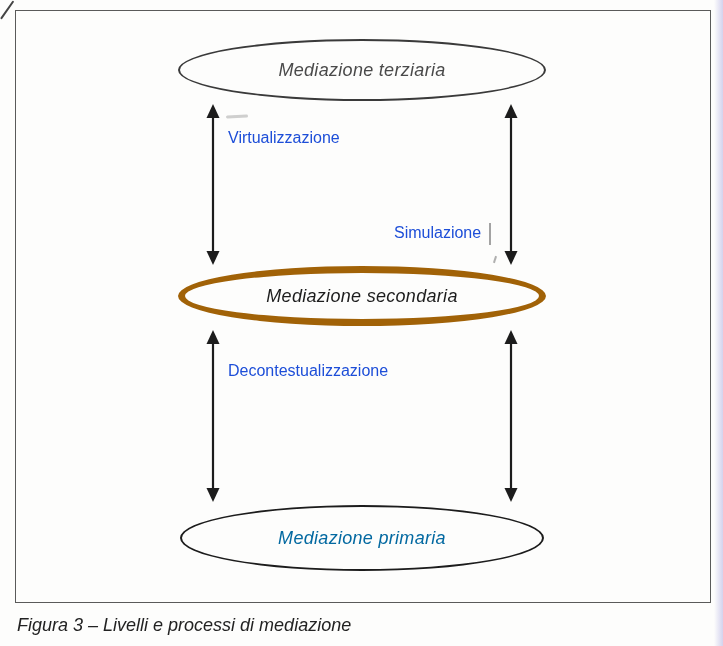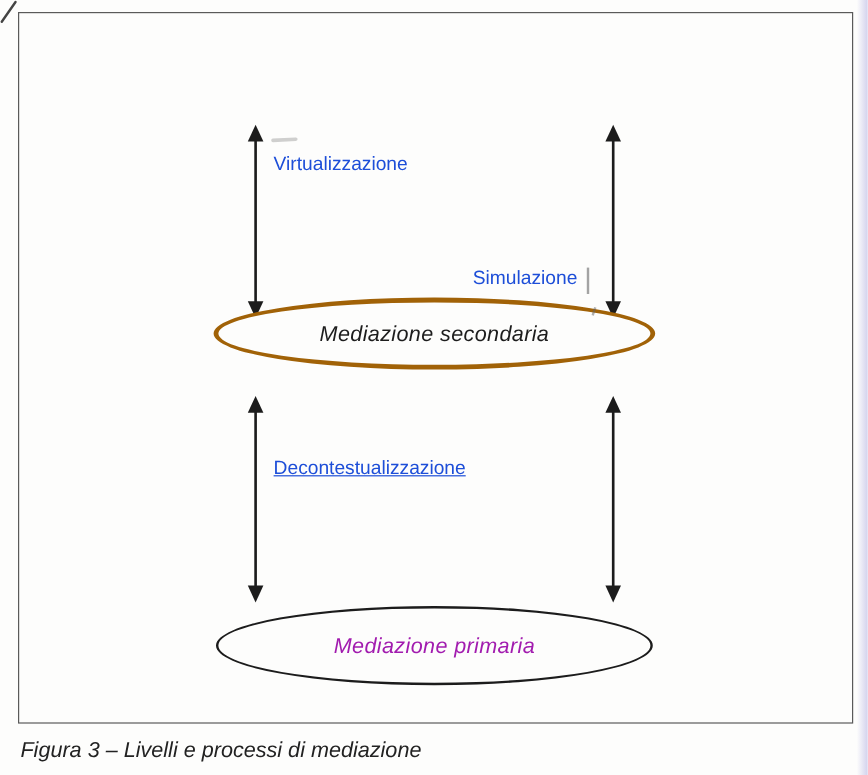--- a/index.html
+++ b/index.html
@@ -44,35 +44,35 @@
   .ellipse-tertiary {
     left: 178px;
     top: 39px;
     width: 368px;
     height: 62px;
     border: 2px solid #3a3a3a;
     color: #4a4a4a;
   }
   .ellipse-secondary {
     left: 178px;
-    top: 248px;
+    top: 266px;
     width: 368px;
     height: 60px;
-    border: 4px solid #a16207;
+    border: 7px solid #a16207;
     color: #1d1d1d;
     font-weight: 500;
     text-align: center;
   }
   .ellipse-primary {
     left: 180px;
     top: 505px;
     width: 364px;
     height: 66px;
     border: 2px solid #1c1c1c;
-    color: #a21caf;
+    color: #0369a1;
   }
   .arrows-svg {
     position: absolute;
     left: 0;
     top: 0;
     pointer-events: none;
   }
   .arrows-svg line {
     stroke: #1c1c1c;
     stroke-width: 2.2;
@@ -82,21 +82,21 @@
     stroke: none;
   }
   .process-label {
     position: absolute;
     font-size: 16px;
     color: #1d4ed8;
     white-space: nowrap;
   }
   .lbl-virtualization   { left: 228px; top: 129px; }
   .lbl-simulation       { left: 394px; top: 224px; }
-  .lbl-decontext        { left: 228px; top: 382px; text-decoration: underline; }
+  .lbl-decontext        { left: 228px; top: 362px; }
   .lbl-conceptual       { left: 347px; top: 471px; }
   .caption {
     position: absolute;
     left: 17px;
     top: 615px;
     font-size: 18px;
     font-style: italic;
     color: #222;
     white-space: nowrap;
   }
@@ -177,20 +177,23 @@
       <polygon points="213,502 206.5,488 219.5,488"></polygon>
     </g>
 
     <g>
       <line x1="511" y1="340" x2="511" y2="492"></line>
       <polygon points="511,330 504.5,344 517.5,344"></polygon>
       <polygon points="511,502 504.5,488 517.5,488"></polygon>
     </g>
   </svg>
 
+  <div class="ellipse ellipse-tertiary">
+    <span>Mediazione terziaria</span>
+  </div>
 
   <div class="ellipse ellipse-secondary">
     <span>Mediazione secondaria</span>
   </div>
 
   <div class="ellipse ellipse-primary">
     <span>Mediazione primaria</span>
   </div>
 
   <div class="process-label lbl-virtualization">Virtualizzazione</div>

